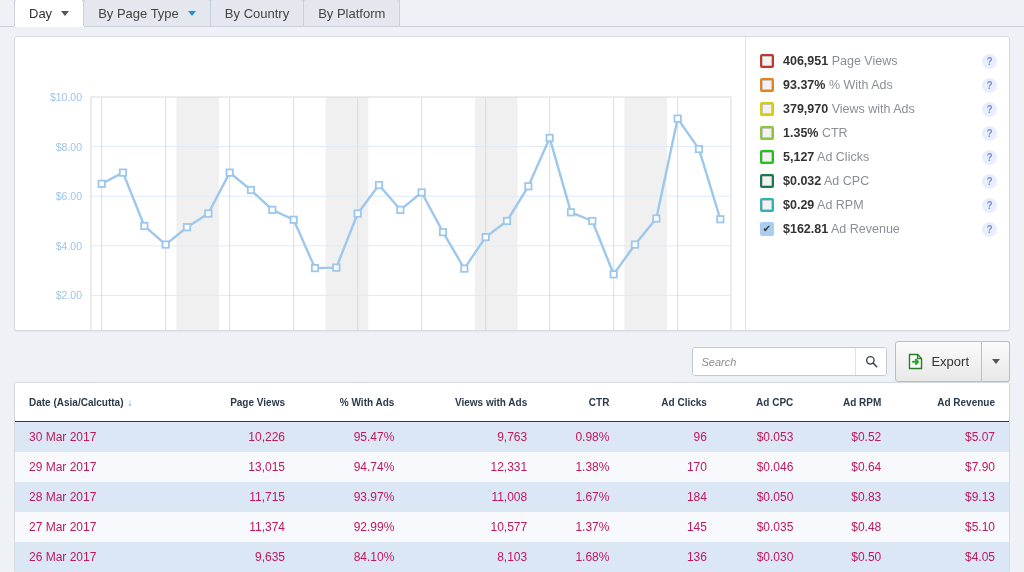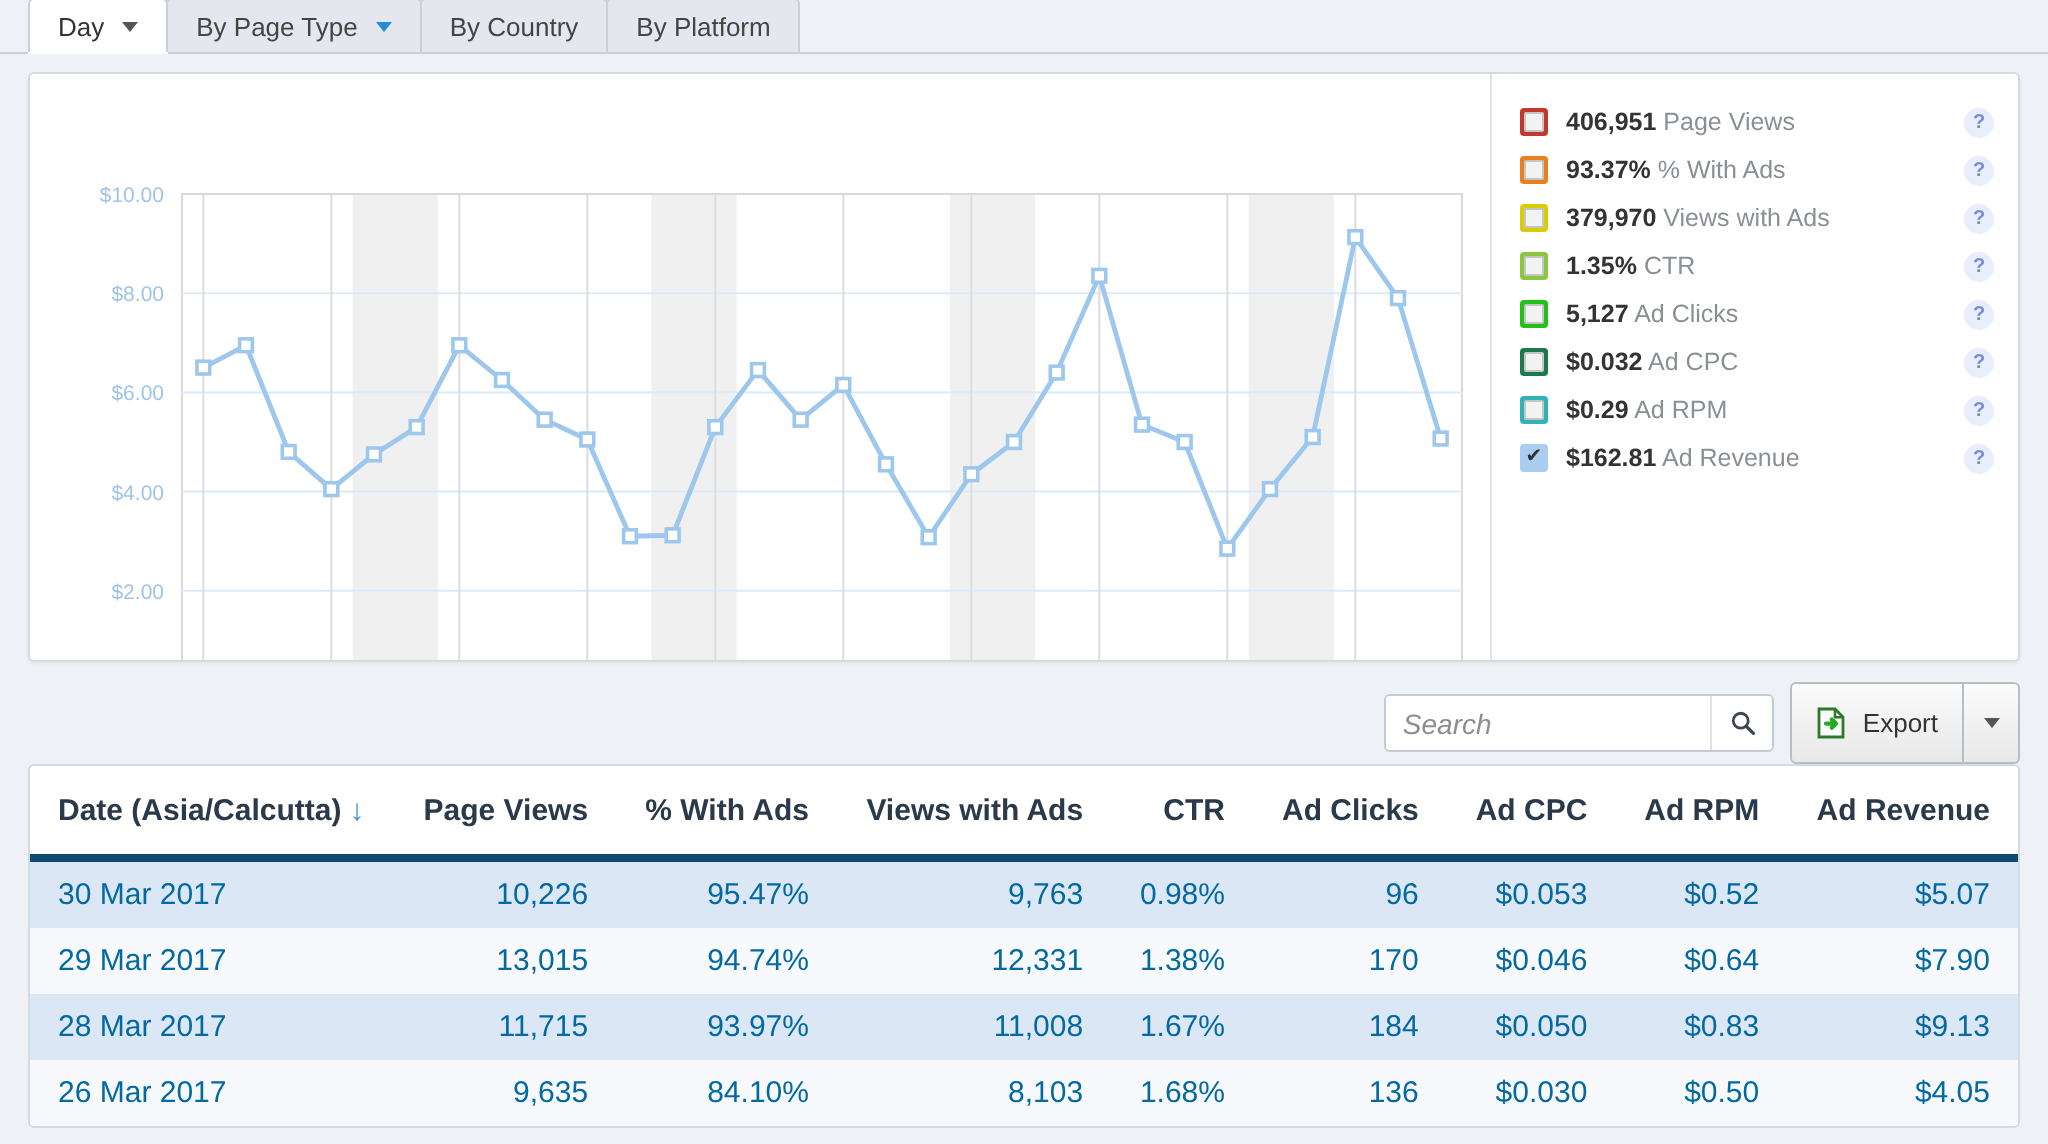--- a/index.html
+++ b/index.html
@@ -138,21 +138,21 @@
     border: 1px solid #c3cad3;
     border-radius: 3px;
     background: #fff;
     overflow: hidden;
   }
   .search-wrap input {
     width: 162px;
     border: none;
     outline: none;
     padding: 0 8px;
-    font-size: 14px;
+    font-size: 11px;
     font-style: italic;
     color: #666;
     font-family: "Liberation Sans", sans-serif;
     background: #fff;
   }
   .search-wrap input::placeholder { color: #8d8d8d; font-style: italic; }
   .search-btn {
     width: 31px;
     border-left: 1px solid #dfe3e8;
     background: #fff;
@@ -180,34 +180,34 @@
     position: absolute;
     left: 14px; top: 382px;
     width: 996px;
     background: #fff;
     border: 1px solid #d4dae2;
     border-radius: 3px;
     overflow: hidden;
   }
   table { width: 100%; border-collapse: collapse; }
   th {
-    font-size: 15px;
+    font-size: 10px;
     font-weight: bold;
     color: #2b3a4a;
     text-align: right;
     padding: 14px 14px 13px;
     background: #fff;
-    border-bottom: 4px solid #0c4a6e;
+    border-bottom: 1px solid #0c4a6e;
     white-space: nowrap;
   }
   th.first { text-align: left; }
   th .sort { color: #4b8fd4; margin-left: 4px; font-weight: normal; }
   td {
-    font-size: 15px;
-    color: #0369a1;
+    font-size: 12px;
+    color: #be185d;
     text-align: right;
     padding: 8px 14px;
     white-space: nowrap;
   }
   td.first { text-align: left; }
   tbody tr:nth-child(odd) td { background: #dce7f6; }
   tbody tr:nth-child(even) td { background: #f7f9fc; }
 </style>
 </head>
 <body>
@@ -414,20 +414,31 @@
           <td>11,715</td>
           <td>93.97%</td>
           <td>11,008</td>
           <td>1.67%</td>
           <td>184</td>
           <td>$0.050</td>
           <td>$0.83</td>
           <td>$9.13</td>
         </tr>
         <tr>
+          <td class="first">27 Mar 2017</td>
+          <td>11,374</td>
+          <td>92.99%</td>
+          <td>10,577</td>
+          <td>1.37%</td>
+          <td>145</td>
+          <td>$0.035</td>
+          <td>$0.48</td>
+          <td>$5.10</td>
+        </tr>
+        <tr>
           <td class="first">26 Mar 2017</td>
           <td>9,635</td>
           <td>84.10%</td>
           <td>8,103</td>
           <td>1.68%</td>
           <td>136</td>
           <td>$0.030</td>
           <td>$0.50</td>
           <td>$4.05</td>
         </tr>

